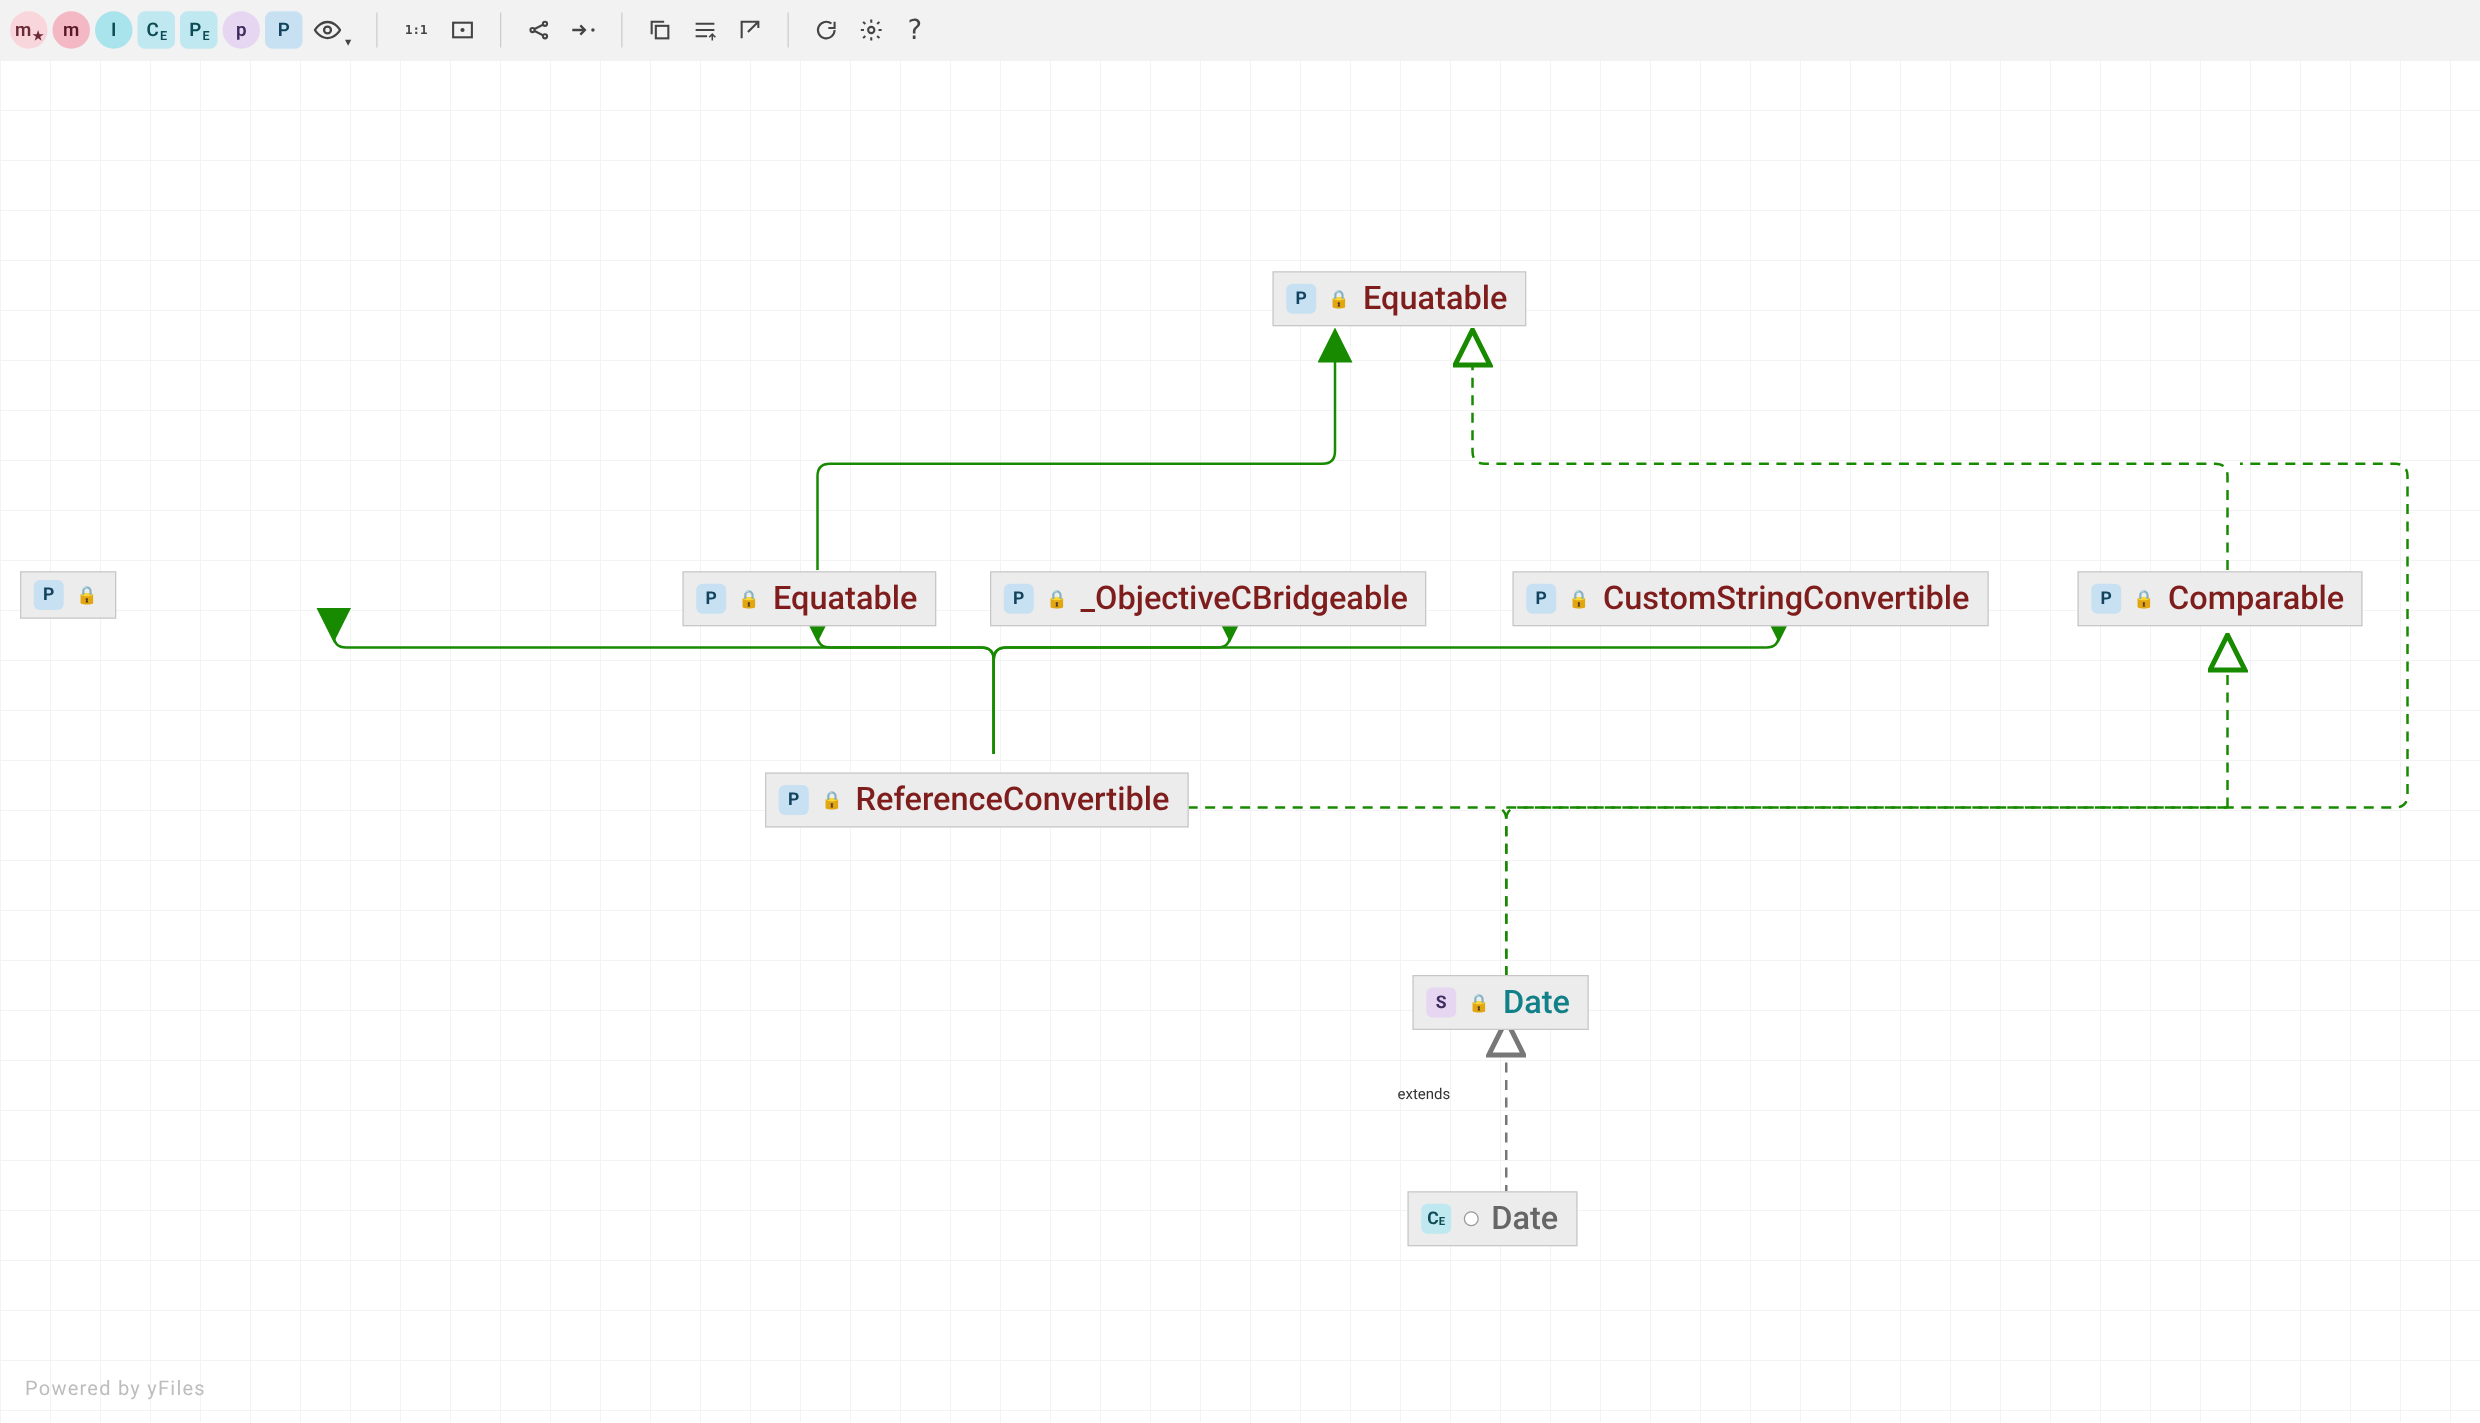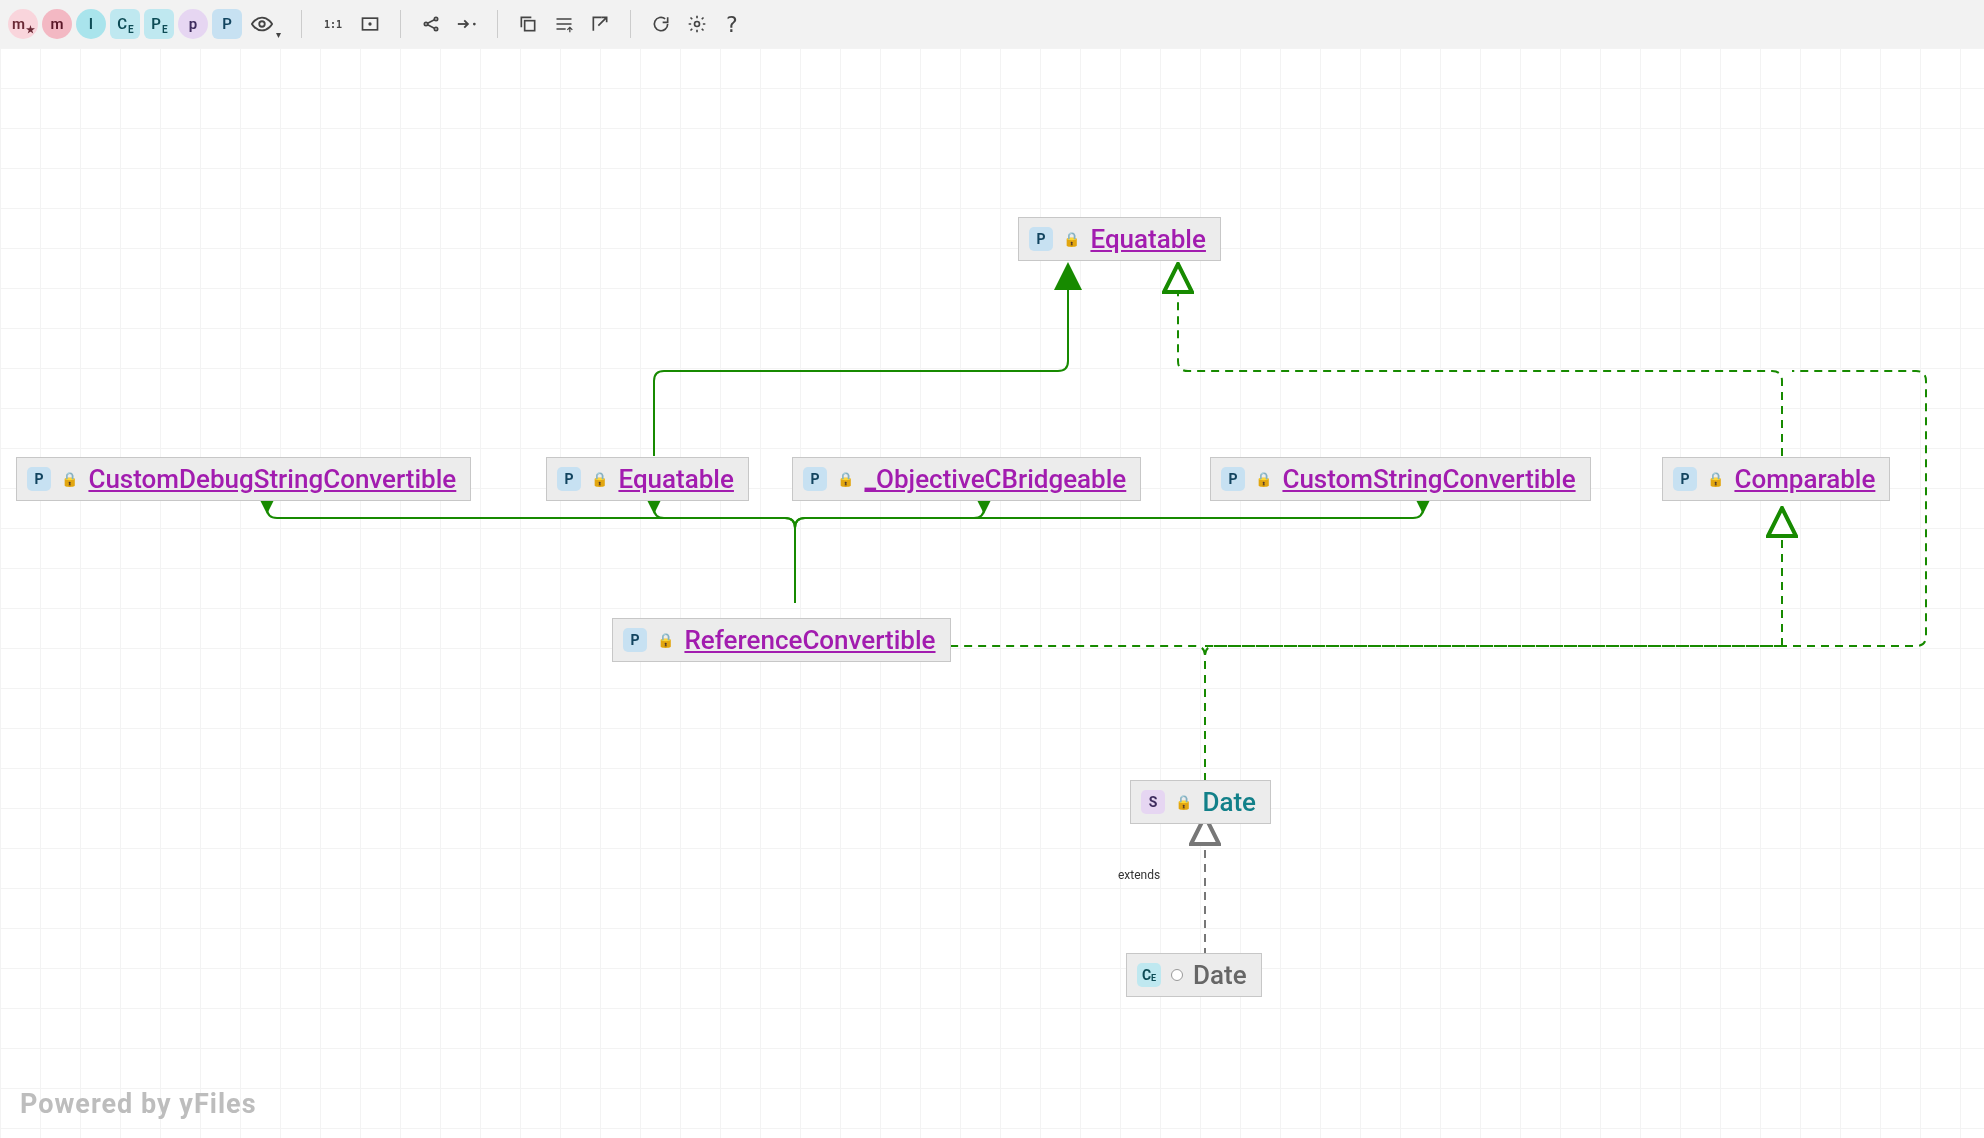--- a/index.html
+++ b/index.html
@@ -115,21 +115,21 @@
     font-size: 14px;
     color: #b5a07a;
   }
   .node .circle {
     width: 10px;
     height: 10px;
     border-radius: 50%;
     border: 1px solid #999;
     background: #fff;
   }
-  .node.proto .lbl { color: #a21caf; font-weight: 500; text-decoration: underline; }
+  .node.proto .lbl { color: #7f1d1d; font-weight: 500; }
   .node.struct .lbl { color: #128089; font-weight: 500; }
   .node.ext   .lbl { color: #666666; font-weight: 500; }
 
   svg.edges {
     position: absolute;
     top: 0; left: 0;
     width: 1984px;
     height: 1090px;
     pointer-events: none;
   }
@@ -144,24 +144,24 @@
     position: absolute;
     font-size: 12px;
     color: #333;
     background: transparent;
   }
 
   .watermark {
     position: absolute;
     left: 20px;
     bottom: 18px;
-    font-size: 27px;
+    font-size: 16px;
     color: #bdbdbd;
     letter-spacing: 1px;
-    font-weight: 700;
+    font-weight: 400;
   }
 </style>
 </head>
 <body>
 
 <div class="toolbar">
   <div class="tb-btn chip pink-lt">
     <span>m</span>
       <span class="sub">★</span>
   </div>
@@ -299,21 +299,20 @@
 
   <div class="node proto" style="left:1018px; top:169px;">
     <span class="badge p">P</span>
     <span class="lock">🔒</span>
     <span class="lbl">Equatable</span>
   </div>
 
   <div class="node proto" style="left:16px; top:409px;">
     <span class="badge p">P</span>
     <span class="lock">🔒</span>
-    <span class="lbl">CustomDebugStringConvertible</span>
   </div>
 
   <div class="node proto" style="left:546px; top:409px;">
     <span class="badge p">P</span>
     <span class="lock">🔒</span>
     <span class="lbl">Equatable</span>
   </div>
 
   <div class="node proto" style="left:792px; top:409px;">
     <span class="badge p">P</span>

